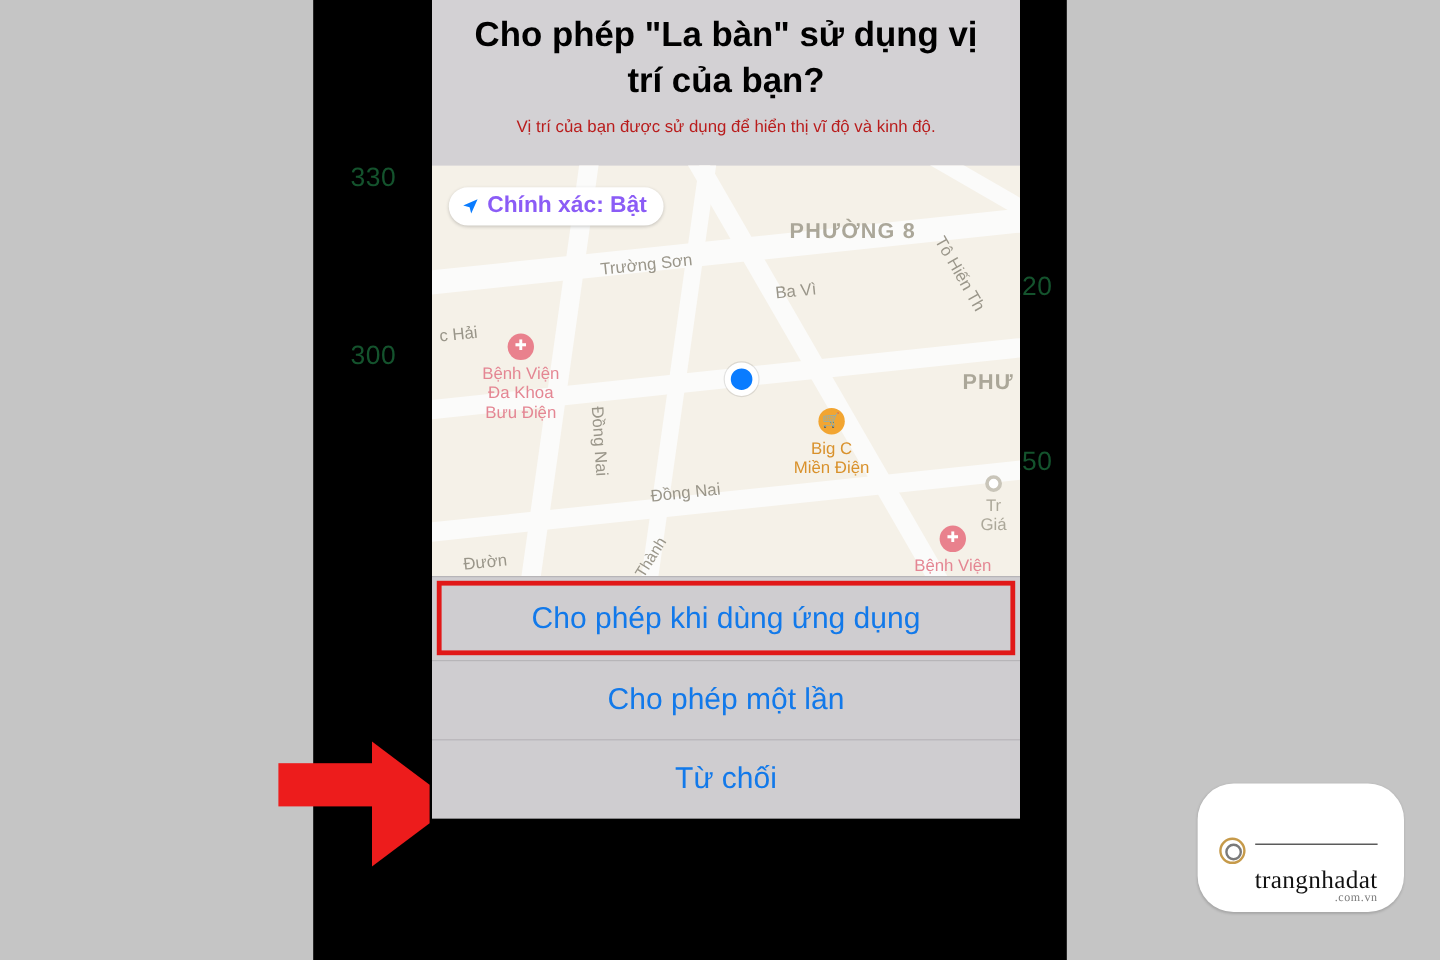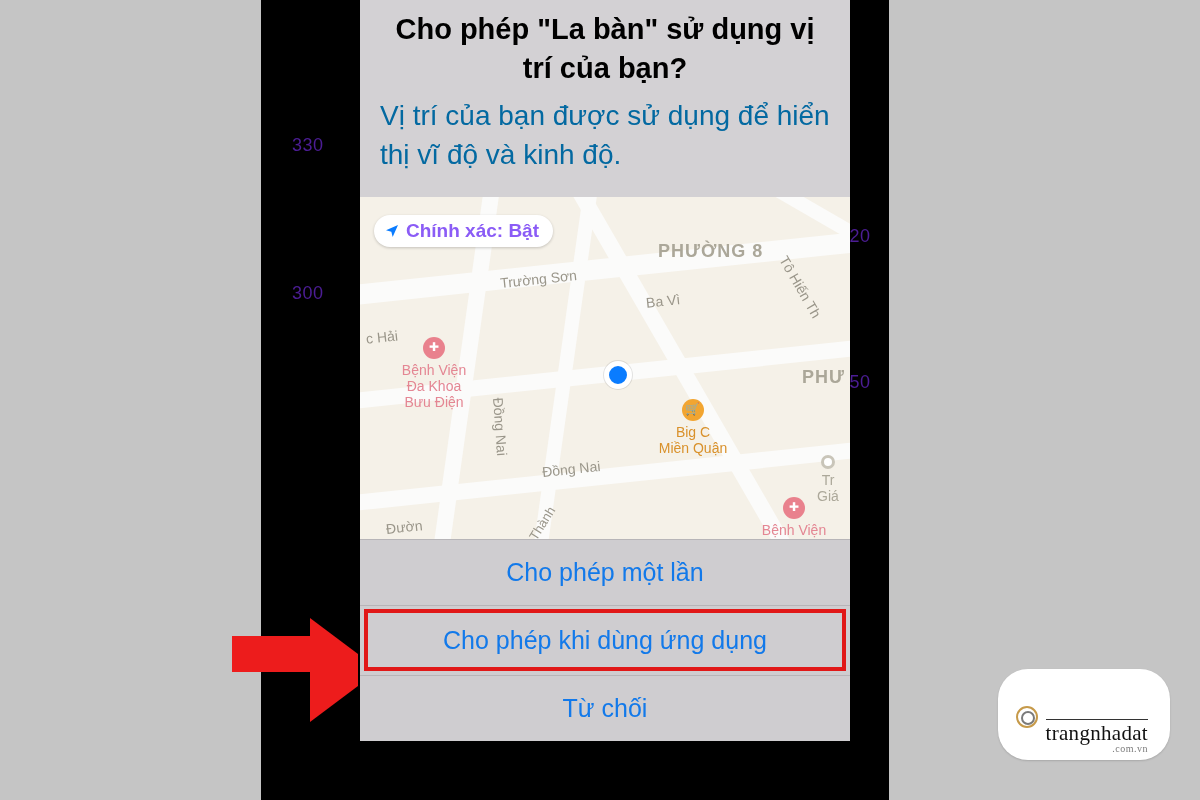--- a/index.html
+++ b/index.html
@@ -16,22 +16,22 @@
     left: 261px;
     top: 0;
     width: 628px;
     height: 800px;
     background: #000;
   }
 
   
   .ruler {
     position: absolute;
-    color: #4c1d95;
-    font-size: 18px;
+    color: #14532d;
+    font-size: 22px;
     letter-spacing: 0.5px;
   }
   .r330 { left: 292px; top: 135px; }
   .r300 { left: 292px; top: 283px; }
   .r120 { left: 839px; top: 226px; }
   .r150 { left: 839px; top: 372px; }
 
   
   .sheet {
     position: absolute;
@@ -46,22 +46,23 @@
   .head { padding: 10px 20px 22px; }
   .title {
     font-size: 29px;
     font-weight: 700;
     color: #000;
     text-align: center;
     line-height: 1.35;
   }
   .subtitle {
     margin-top: 8px;
-    font-size: 28px;
-    color: #0369a1;
+    font-size: 14px;
+    color: #b91c1c;
+    text-align: center;
     line-height: 1.4;
   }
 
   
   .map {
     position: relative;
     height: 342px;
     margin: 0;
     background: #f5f1e8;
     overflow: hidden;
@@ -197,21 +198,21 @@
   }
   .watermark .logo {
     width:22px;height:22px;border:2px solid #c69a4a;border-radius:50%;
     position:relative;
   }
   .watermark .logo::after{
     content:""; position:absolute; left:3px; top:3px;
     width:10px;height:10px;border:2px solid #7a7a7a;border-radius:50%;
   }
   .wm-main { font-size:21px; color:#111; letter-spacing:.3px; display:flex; flex-direction:column; line-height:1; }
-  .wm-main .top { border-top:1.5px solid #333; padding-top:3px;margin-top:40px; }
+  .wm-main .top { border-top:1.5px solid #333; padding-top:19px;margin-top:40px; }
   .wm-sub { font-size:10px; color:#7b7b7b; letter-spacing:.5px; align-self:flex-end; }
 </style>
 </head>
 <body>
 
 <div class="phone"></div>
 
 <span class="ruler r330">330</span>
 <span class="ruler r300">300</span>
 <span class="ruler r120">120</span>
@@ -246,21 +247,21 @@
 
     <div class="poi hospital poi1">
       <div class="pin">✚</div>
       <div style="white-space:pre-line">Bệnh Viện
 Đa Khoa
 Bưu Điện</div>
     </div>
     <div class="poi shop poi2">
       <div class="pin">🛒</div>
       <div style="white-space:pre-line">Big C
-Miền Quận</div>
+Miền Điện</div>
     </div>
     <div class="poi hospital poi3">
       <div class="pin">✚</div>
       <div style="white-space:pre-line">Bệnh Viện
 Quận 10</div>
     </div>
     <div class="poi poi4">
       <div class="dot"></div>
       <div style="white-space:pre-line;font-size:14px">Tr
 Giá</div>
@@ -270,22 +271,22 @@
 
     <div class="precise">
       <svg viewBox="0 0 24 24">
           <path fill="#0a7cff" d="M3 11l18-8-8 18-2-8z"></path>
         </svg>
       <span>Chính xác: Bật</span>
     </div>
   </div>
 
   <div class="actions">
+    <div class="btn highlight">Cho phép khi dùng ứng dụng</div>
     <div class="btn">Cho phép một lần</div>
-    <div class="btn highlight">Cho phép khi dùng ứng dụng</div>
     <div class="btn">Từ chối</div>
   </div>
 </div>
 
 <div class="arrow">
   <div class="shaft"></div>
     <div class="head"></div>
 </div>
 
 <div class="watermark">

